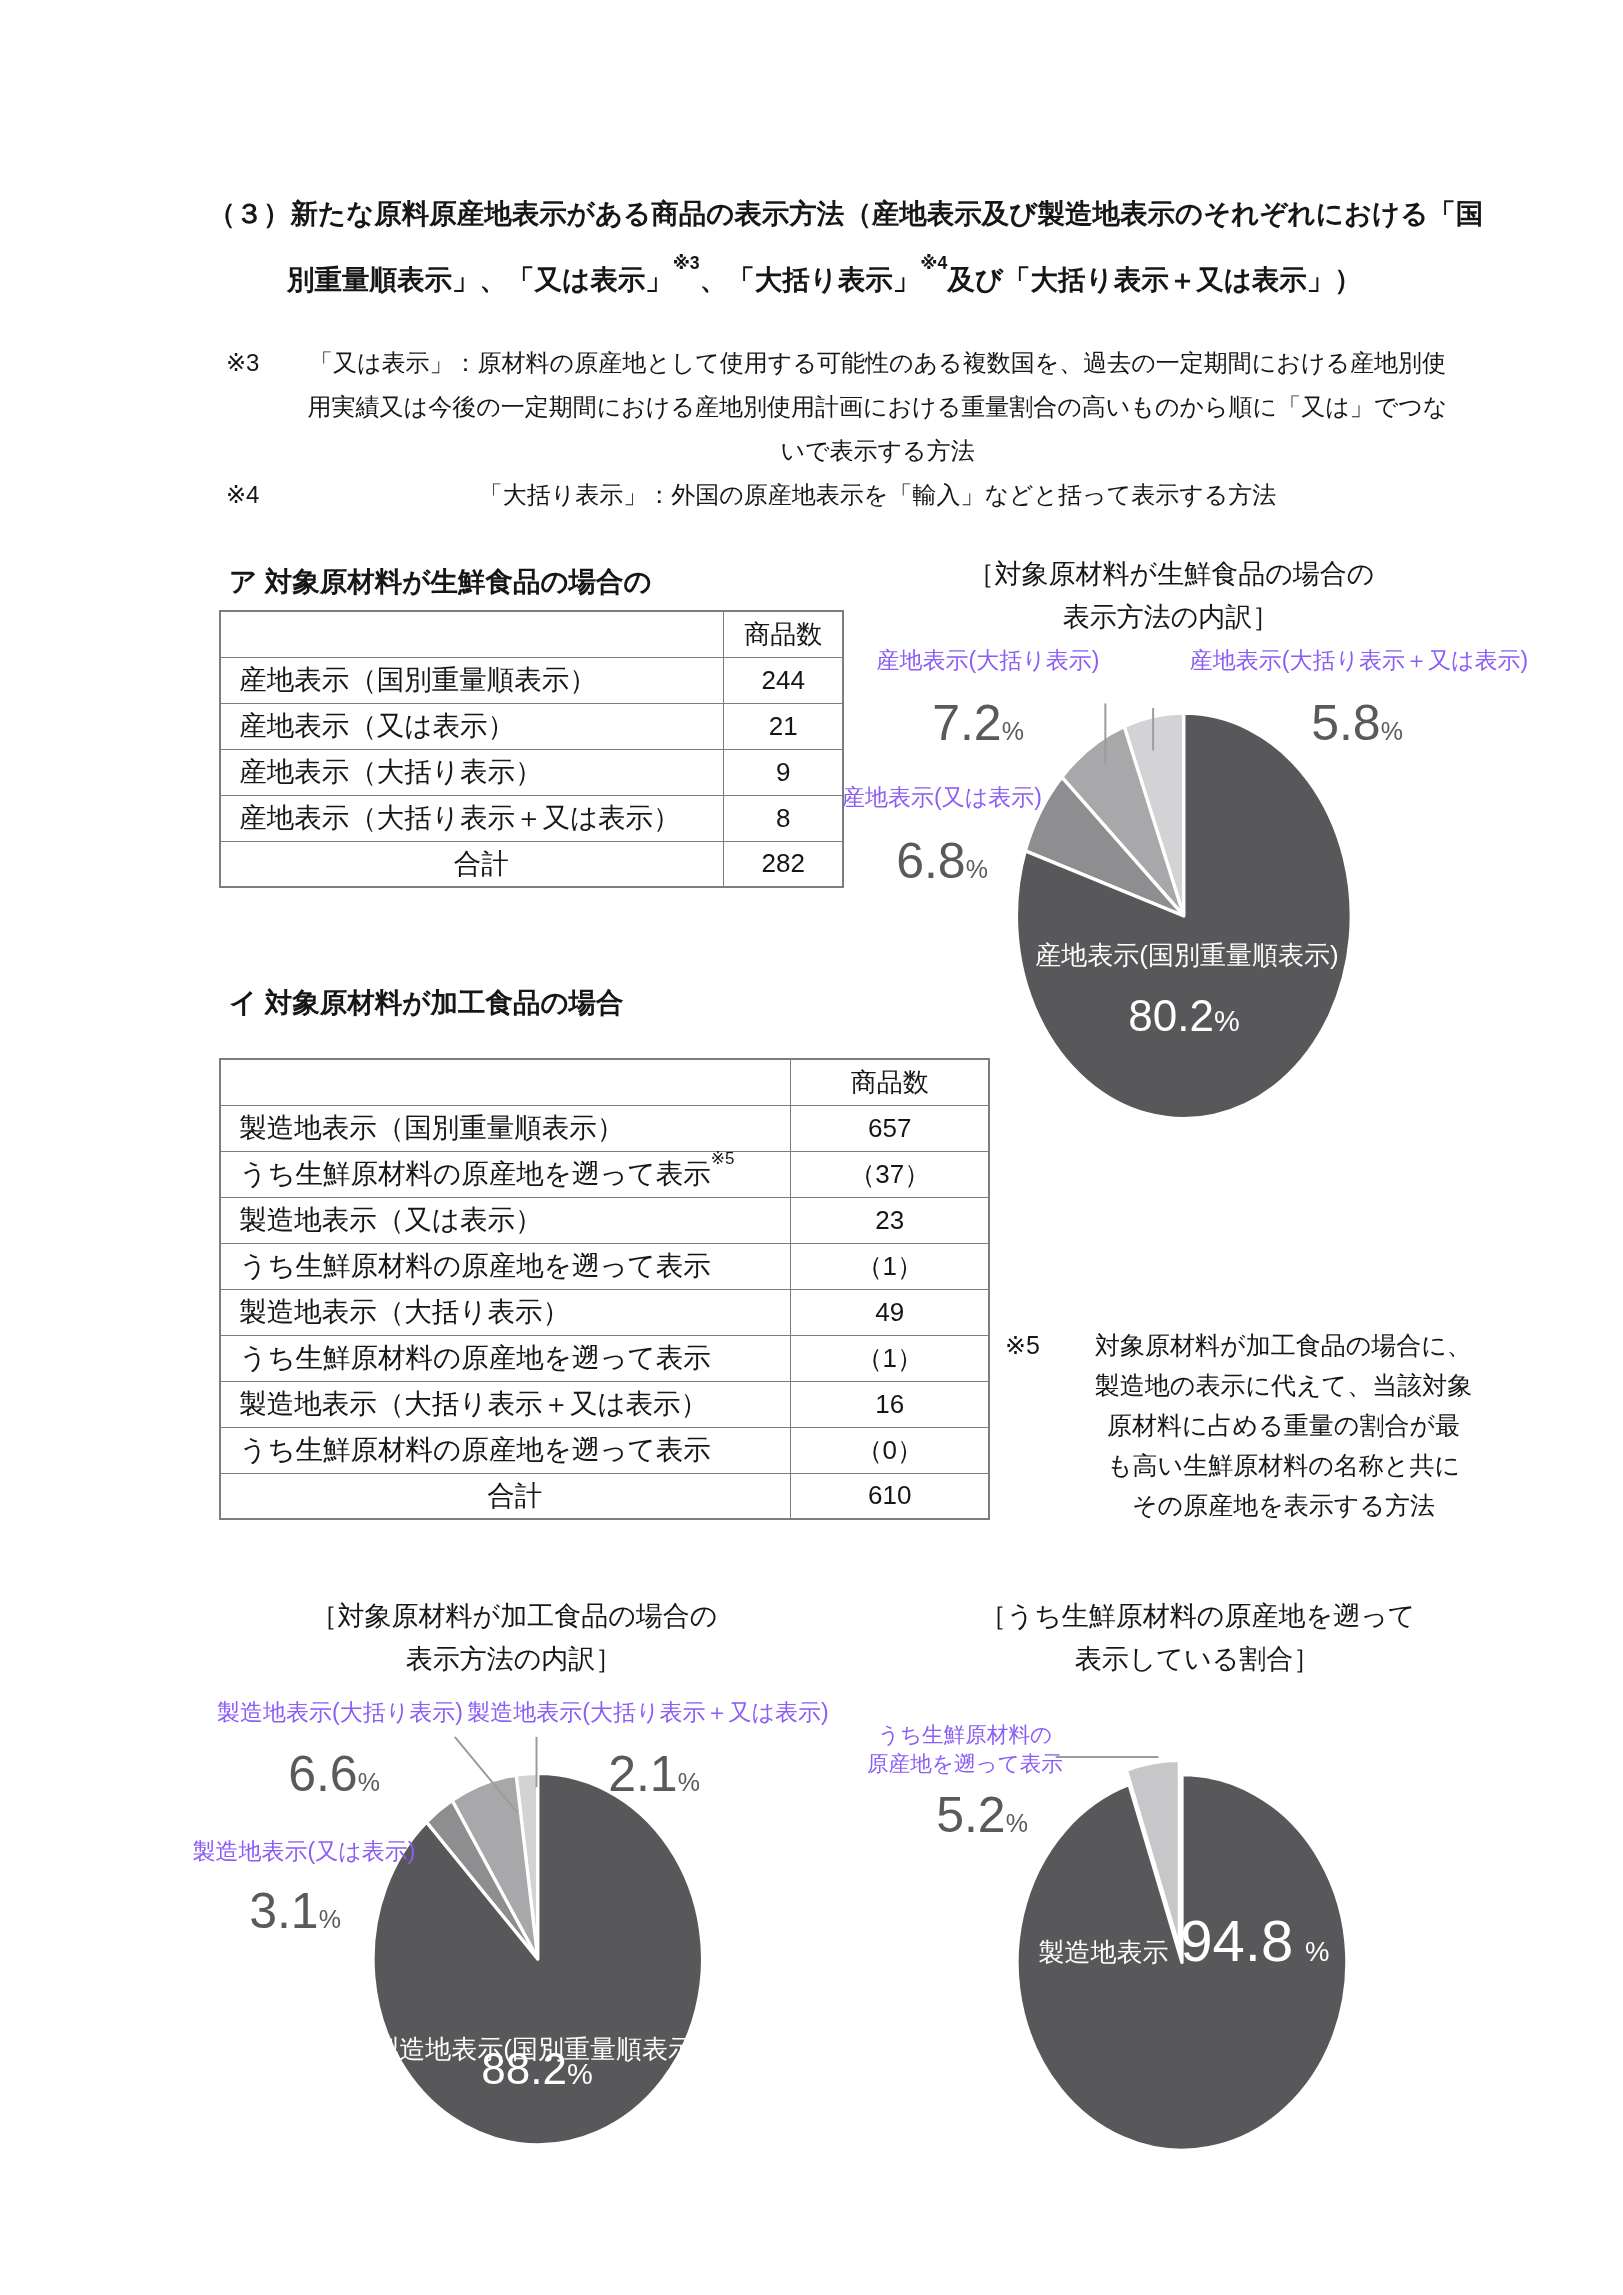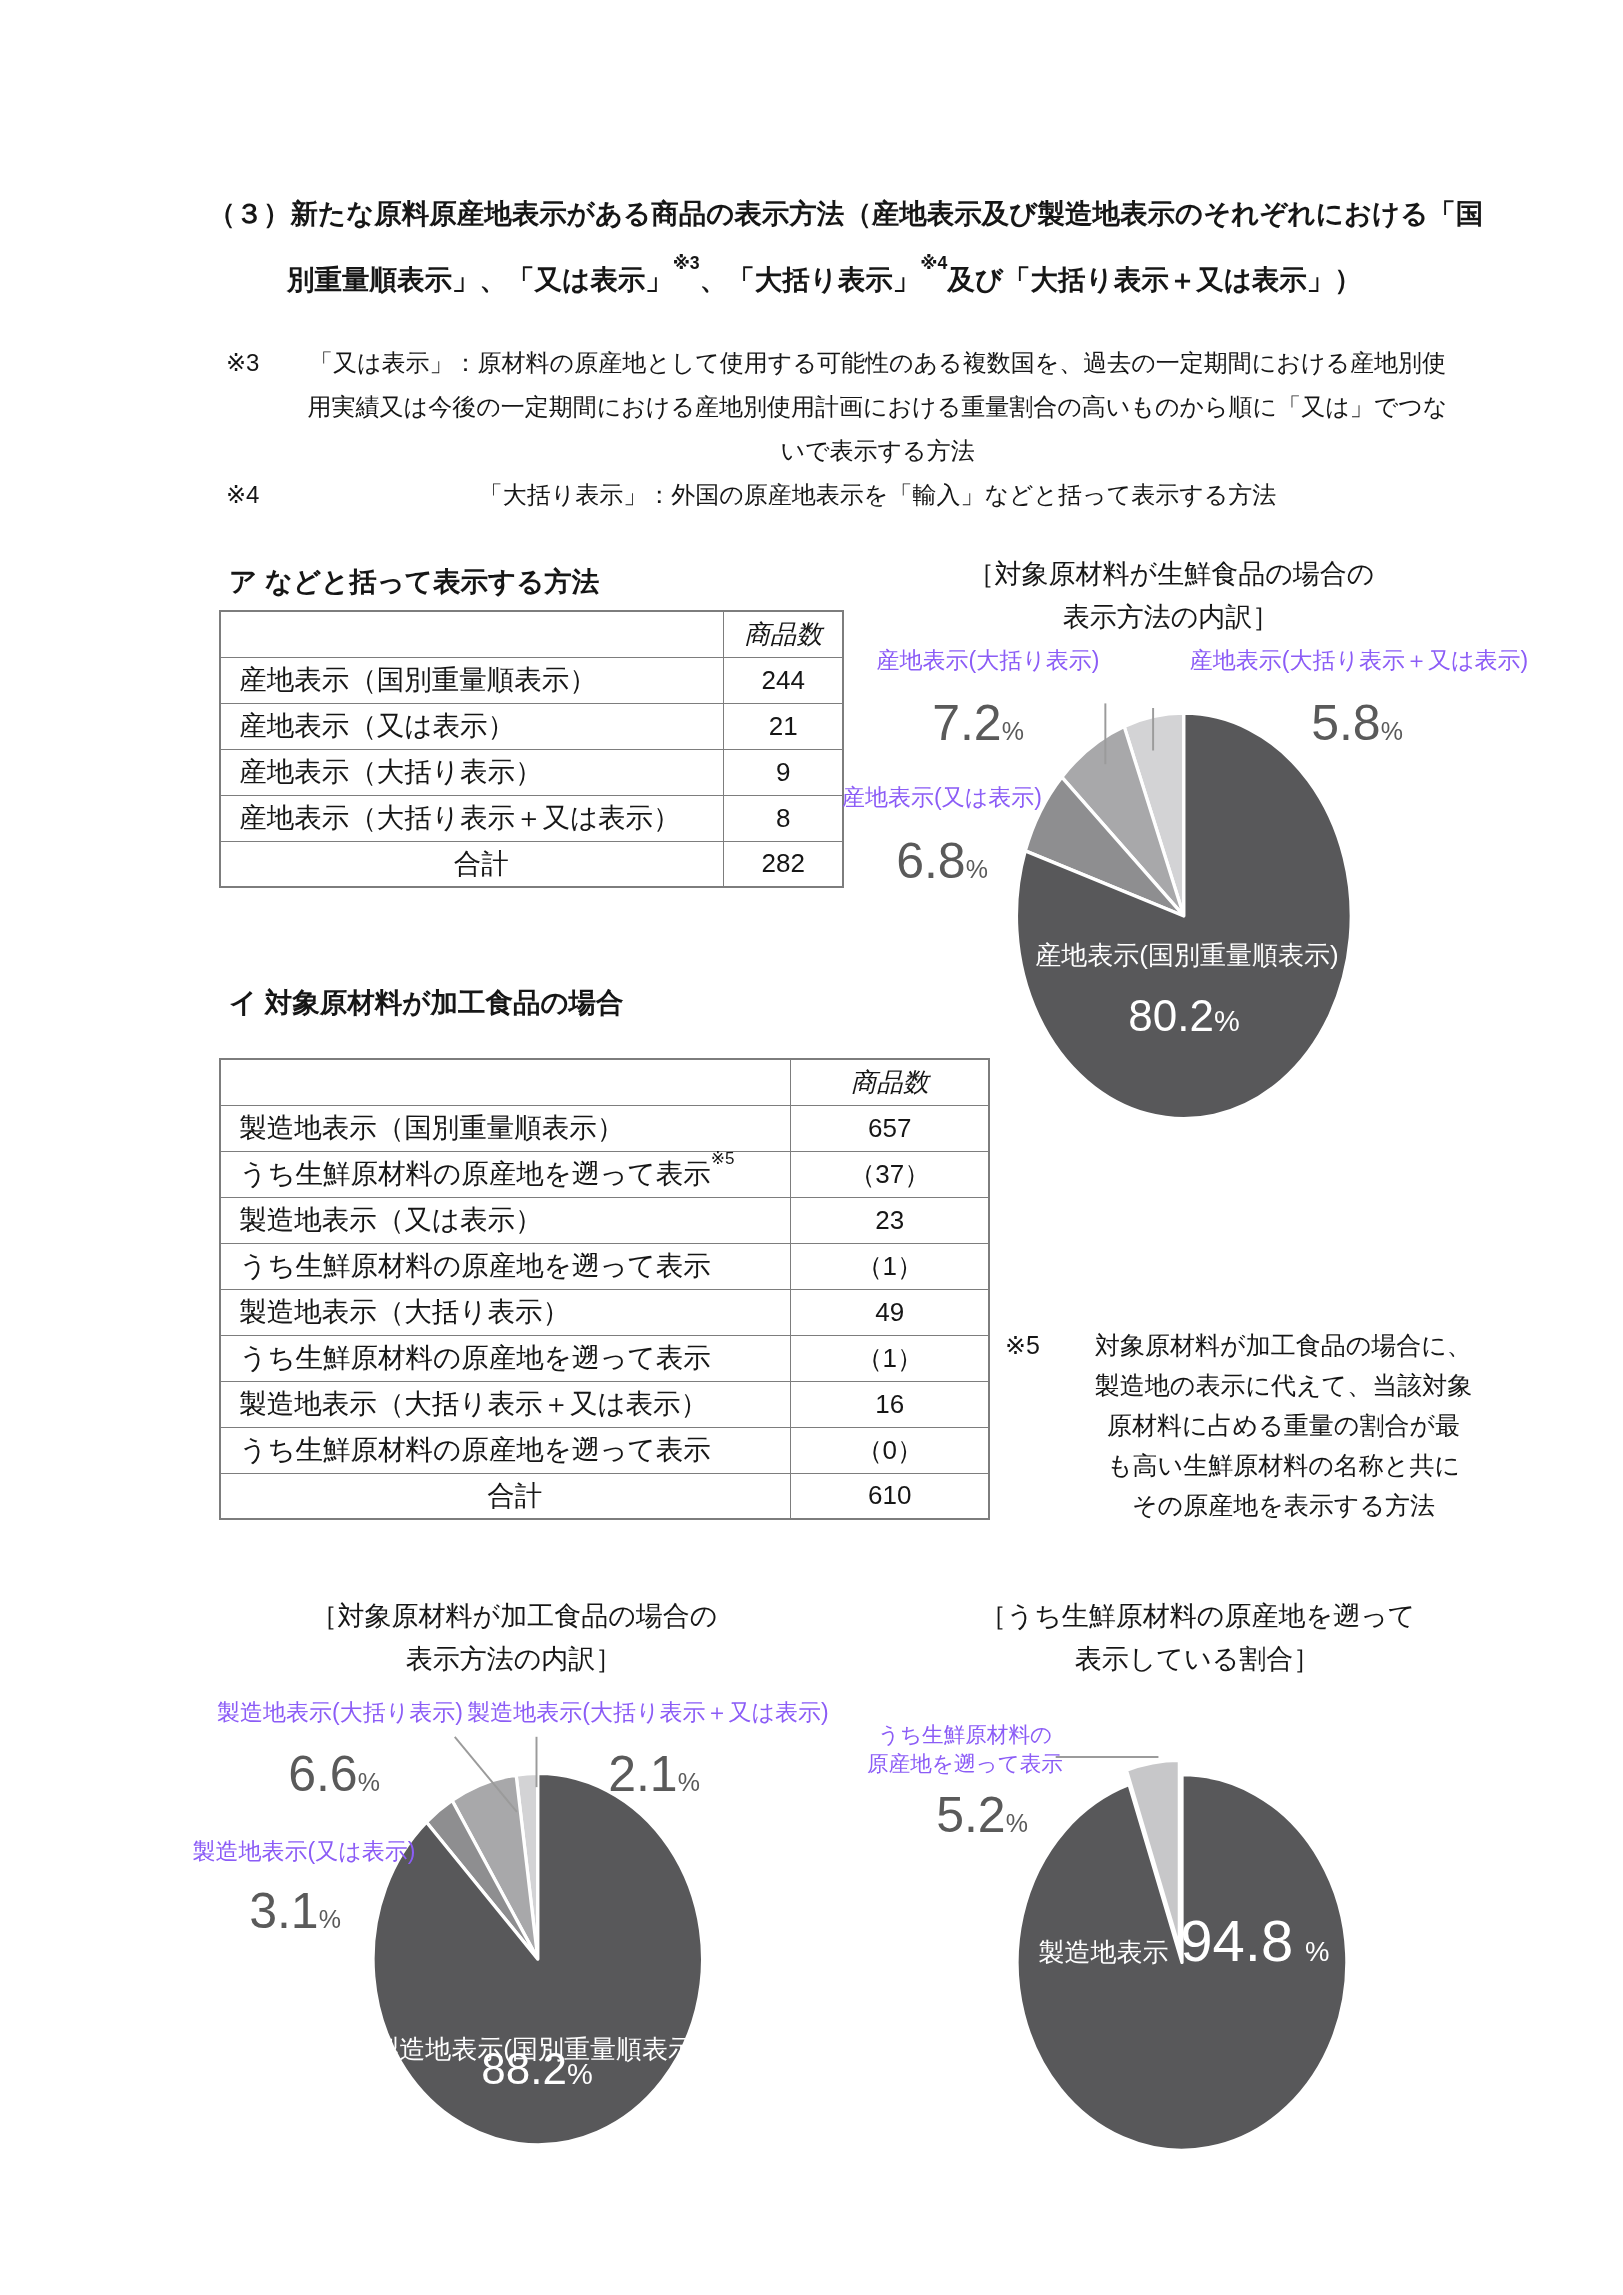--- a/index.html
+++ b/index.html
@@ -34,21 +34,21 @@
   #table1{left:219px;top:610px;}
   #table1 td.name{width:484px;padding-left:18.3px;}
   #table1 td.val{width:118px;text-align:center;font-size:26px;}
   #table1 tr{height:46px;}
   #table2{left:219px;top:1058px;}
   #table2 td.name{width:551px;padding-left:18.3px;}
   #table2 td.val{width:197px;text-align:center;font-size:26px;}
   #table2 tr{height:46px;}
   td.name.indent{padding-left:60px;}
   td.name.center{text-align:center;padding-left:0;}
-  td.header{text-align:center;font-size:27px;font-style:italic;}
+  td.header{text-align:center;font-size:27px;}
   .tbl-sup{font-size:17px;position:relative;top:-8.5px;}
 
   
   .note5{left:1005px;top:1325px;width:497px;font-size:25px;line-height:40px;}
   .note5 .note-mark{width:60px;flex:0 0 60px;}
 
   
   .chart-title{font-size:27px;line-height:43px;text-align:center;color:#161616;}
   #c1-title{left:811px;top:553px;width:720px;}
   #c2-title{left:154px;top:1595px;width:720px;}
@@ -111,21 +111,21 @@
   <div class="note-row">
     <div class="note-mark">※3</div>
     <div class="note-body"><span>「又は表示」：原材料の原産地として使用する可能性のある複数国を、過去の一定期間における産地別使</span><br><span>用実績又は今後の一定期間における産地別使用計画における重量割合の高いものから順に「又は」でつな</span><br><span>いで表示する方法</span></div>
   </div>
   <div class="note-row">
     <div class="note-mark">※4</div>
     <div class="note-body">「大括り表示」：外国の原産地表示を「輸入」などと括って表示する方法</div>
   </div>
 </div>
 
-<div class="abs sec-a">ア などと括って表示する方法</div>
+<div class="abs sec-a">ア 対象原材料が生鮮食品の場合の</div>
 
 <table class="dtab" id="table1">
   <tbody>
       <tr>
     <td class="name"></td>
     <td class="val header">商品数</td>
   </tr>
   <tr>
     <td class="name">産地表示（国別重量順表示）</td>
     <td class="val">244</td>

